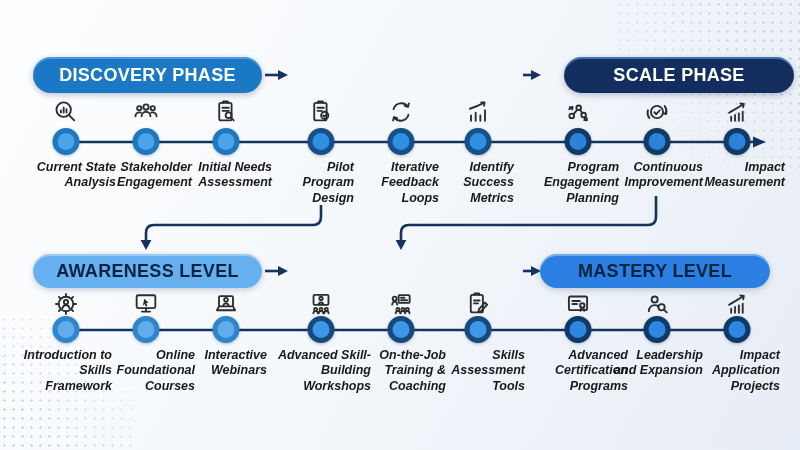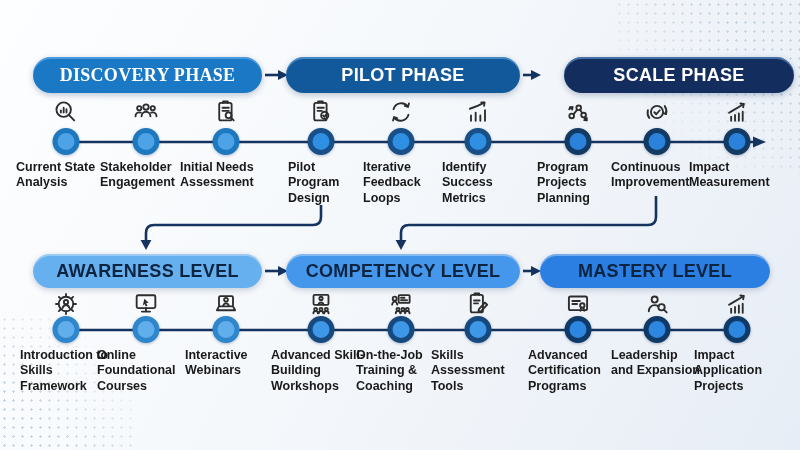--- a/index.html
+++ b/index.html
@@ -12,39 +12,39 @@
   .dots-tr{right:0;top:0;width:185px;height:175px;-webkit-mask-image:linear-gradient(225deg,#000 25%,transparent 78%);mask-image:linear-gradient(225deg,#000 25%,transparent 78%);}
   .dots-bl{left:0;bottom:0;width:135px;height:135px;-webkit-mask-image:linear-gradient(45deg,#000 25%,transparent 80%);mask-image:linear-gradient(45deg,#000 25%,transparent 80%);}
   .wires{position:absolute;left:0;top:0;z-index:1;}
   .pill{
     position:absolute;height:36px;border-radius:18px;z-index:2;
     display:flex;align-items:center;justify-content:center;
     font-weight:800;font-size:18px;letter-spacing:.3px;color:#fff;
     box-shadow:0 2px 6px rgba(18,46,94,.28), inset 0 2px 0 rgba(130,195,255,.45);
   }
   .pill.r2{height:34px;border-radius:17px;color:#0d2440;box-shadow:0 2px 6px rgba(18,46,94,.22), inset 0 2px 0 rgba(255,255,255,.35);}
-  .p-discovery{left:33px;top:57px;width:229px;background:#1a78c4;font-family:Liberation Serif, serif;}
+  .p-discovery{left:33px;top:57px;width:229px;background:#1a78c4;}
   .p-pilot{left:286px;top:57px;width:234px;background:#12599b;}
   .p-scale{left:564px;top:57px;width:230px;background:#132e5e;}
   .p-awareness{left:33px;top:254px;width:229px;background:#66b0f0;}
   .p-competency{left:286px;top:254px;width:234px;background:#4597ec;}
   .p-mastery{left:540px;top:254px;width:230px;background:#2b7ee2;}
   .item{position:absolute;width:110px;z-index:2;}
   .item .icon{position:absolute;left:50%;transform:translateX(-50%);top:0;width:28px;height:28px;color:#2d2d2d;}
   .item .icon svg{width:28px;height:28px;display:block;}
   .item .node{
     position:absolute;left:50%;transform:translateX(-50%);
     width:17px;height:17px;border-radius:50%;border-style:solid;border-width:5px;
     box-shadow:0 1px 3px rgba(18,46,94,.3);
   }
   .r1 .node{top:30px;} .r1 .label{top:62px;}
   .r2i .node{top:26px;} .r2i .label{top:58px;}
   .item .label{
     position:absolute;left:50%;transform:translateX(-50%);
-    font-size:12.5px;font-weight:700;line-height:1.22;color:#191919;text-align:left;
+    font-size:12.5px;font-weight:700;line-height:1.22;color:#191919;text-align:right;font-style:italic;
   }
   .stage-d .node{border-color:#1e78c0;background:#4ea3e6;}
   .stage-p .node{border-color:#174f86;background:#2f8fe2;}
   .stage-s .node{border-color:#123a63;background:#2a82da;}
   .stage-a .node{border-color:#2e86cc;background:#62aeea;}
   .stage-c .node{border-color:#16497e;background:#3f97e8;}
   .stage-m .node{border-color:#0f3a68;background:#2d86e0;}
   .defs{position:absolute;width:0;height:0;overflow:hidden;}
 </style>
 </head>
@@ -187,24 +187,22 @@
       <polygon points="278,69.9 278,80.1 288,75"></polygon>
       <polygon points="531,69.9 531,80.1 541,75"></polygon>
       <polygon points="278,265.9 278,276.1 288,271"></polygon>
       <polygon points="531,265.9 531,276.1 541,271"></polygon>
       <polygon points="140.6,240 151.4,240 146,250"></polygon>
       <polygon points="395.6,240 406.4,240 401,250"></polygon>
     </g>
   </svg>
 
   <div class="pill p-discovery">DISCOVERY PHASE</div>
-  <div class="pill p-pilot">PILOT PHASE</div>
   <div class="pill p-scale">SCALE PHASE</div>
   <div class="pill r2 p-awareness">AWARENESS LEVEL</div>
-  <div class="pill r2 p-competency">COMPETENCY LEVEL</div>
   <div class="pill r2 p-mastery">MASTERY LEVEL</div>
 
   <div class="item r1 stage-d" style="left:11px;top:98px">
     <div class="icon">
         <svg viewBox="0 0 24 24">
           <use href="#i-chartmag"></use>
         </svg>
       </div>
     <div class="node"></div>
     <div class="label" style="width:100px">Current State Analysis</div>
@@ -254,21 +252,21 @@
     <div class="node"></div>
     <div class="label" style="width:72px">Identify Success Metrics</div>
   </div>
   <div class="item r1 stage-s" style="left:523px;top:98px">
     <div class="icon">
         <svg viewBox="0 0 24 24">
           <use href="#i-network"></use>
         </svg>
       </div>
     <div class="node"></div>
-    <div class="label" style="width:82px">Program Projects Planning</div>
+    <div class="label" style="width:82px">Program Engagement Planning</div>
   </div>
   <div class="item r1 stage-s" style="left:602px;top:98px">
     <div class="icon">
         <svg viewBox="0 0 24 24">
           <use href="#i-checkcycle"></use>
         </svg>
       </div>
     <div class="node"></div>
     <div class="label" style="width:92px">Continuous Improvement</div>
   </div>

